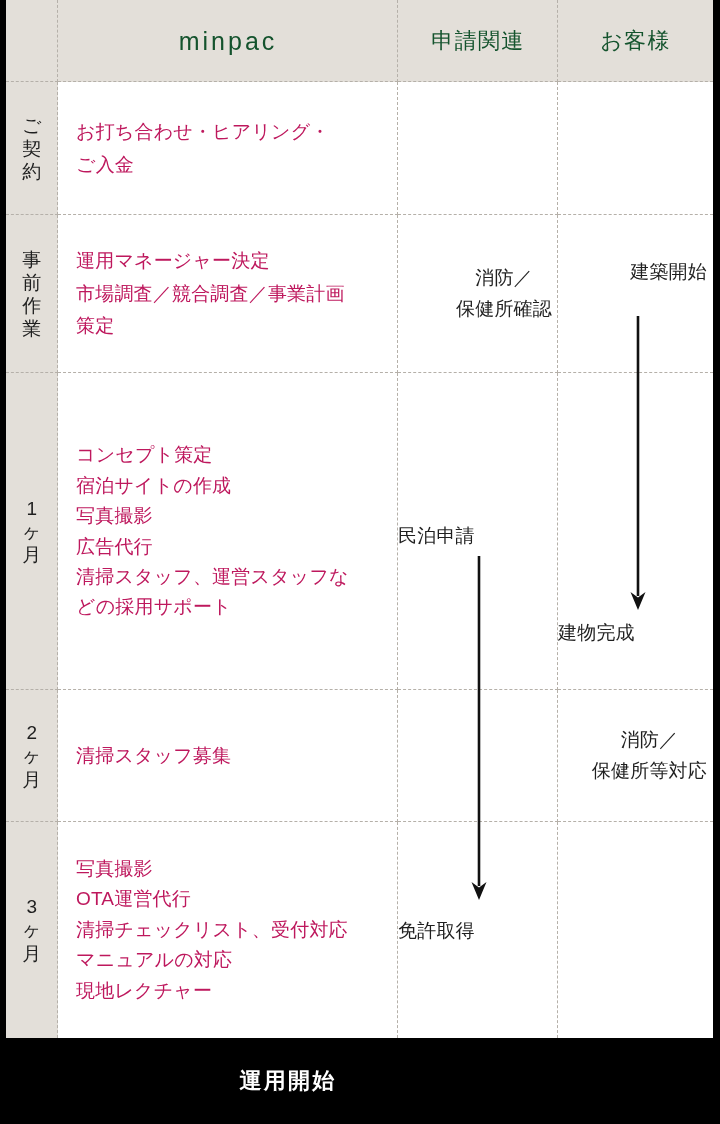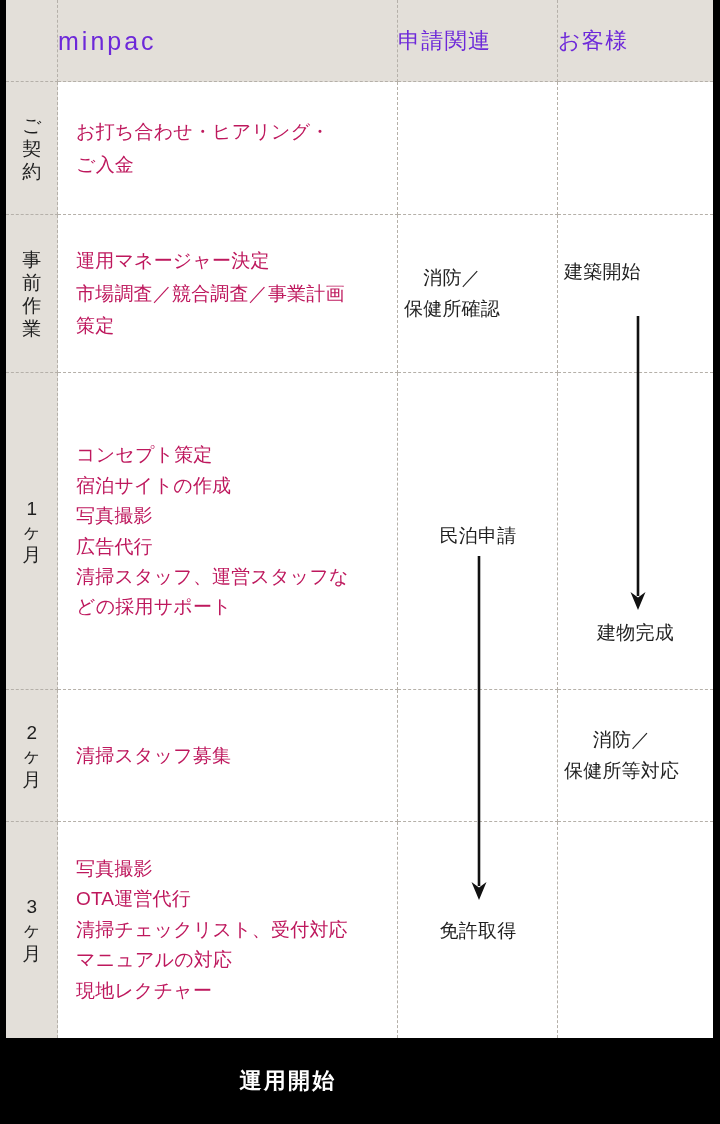--- a/index.html
+++ b/index.html
@@ -61,24 +61,24 @@
     height: 0;
     border-bottom: 1px dashed #b5b0a9;
   }
 
   .tint { background: #e3dfd9; }
 
   
   .hdr {
     display: flex;
     align-items: center;
-    justify-content: flex-start;
+    justify-content: center;
     font-size: 22px;
     letter-spacing: 0.06em;
-    color: #6d28d9;
+    color: #14532d;
   }
   .hdr.brand {
     font-size: 25px;
     letter-spacing: 0.12em;
     font-weight: 400;
   }
 
   
   .stage {
     display: flex;
@@ -104,36 +104,36 @@
     letter-spacing: 0.01em;
     color: #be185d;
   }
   .body-cell.tight { line-height: 1.60; }
   .body-cell .ln { display: block; white-space: nowrap; }
 
   
   .note {
     display: flex;
     align-items: center;
-    justify-content: flex-start;
+    justify-content: flex-end;
     text-align: center;
     font-size: 19px;
     line-height: 1.62;
     letter-spacing: 0.01em;
     color: #1f1f1f;
     padding: 0 6px;
   }
   .note .ln { display: block; }
   .note.shift-up { align-items: flex-start; padding-top: 42px; }
 
   
   .note-abs {
     position: absolute;
     left: 0; right: 0;
-    text-align: center;
+    text-align: left;
     font-size: 19px;
     line-height: 1.62;
     letter-spacing: 0.01em;
     color: #1f1f1f;
   }
 
   
   .arrow {
     position: absolute;
     pointer-events: none;

